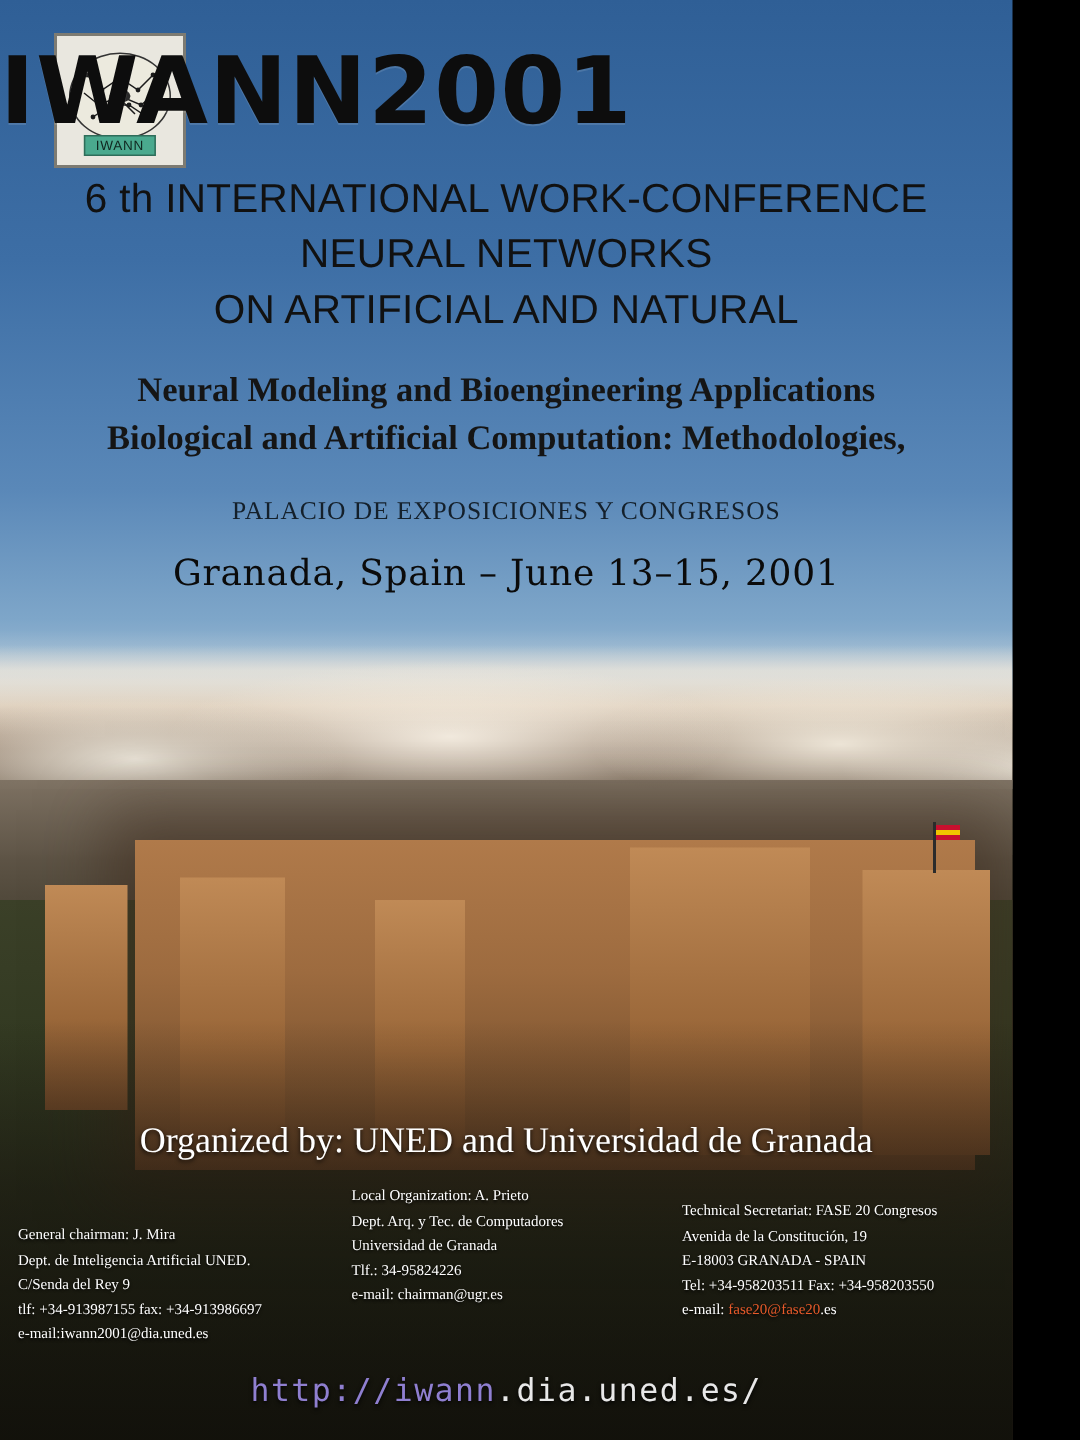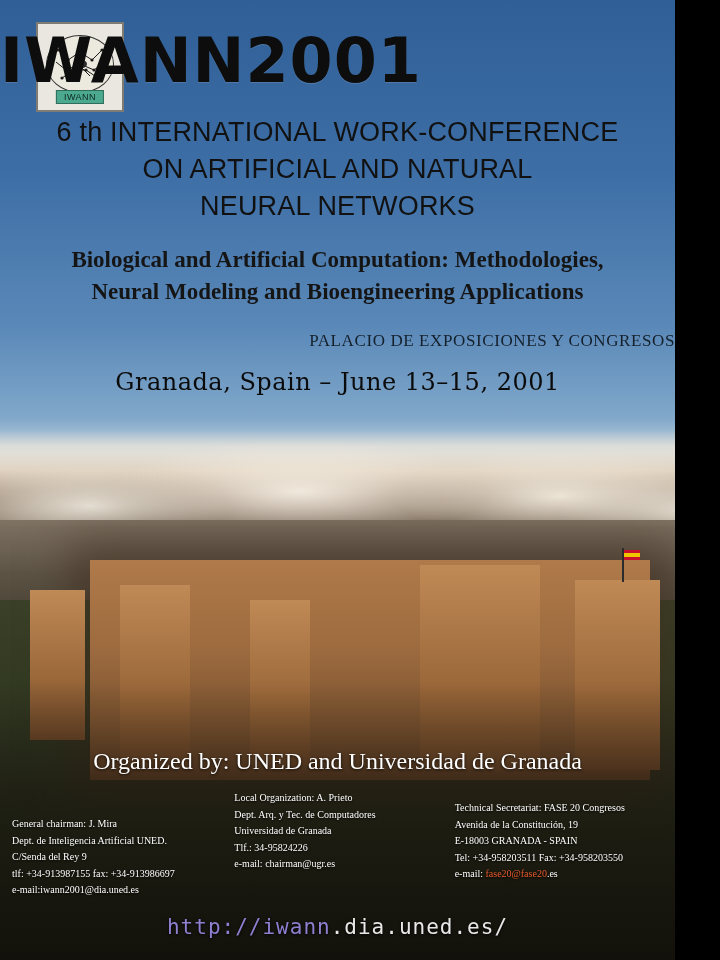--- a/index.html
+++ b/index.html
@@ -174,21 +174,21 @@
     text-align: center;
     font-family: "Liberation Serif", serif;
     font-size: 23px;
     font-weight: 700;
     line-height: 32px;
     color: #151515;
   }
   .venue {
     position: absolute;
     left: 0; right: 0; top: 331px;
-    text-align: right;
+    text-align: center;
     font-family: "Liberation Serif", serif;
     font-size: 17px;
     letter-spacing: 0.6px;
     color: #14202b;
   }
   .place {
     position: absolute;
     left: 0; right: 0; top: 368px;
     text-align: center;
     font-family: "DejaVu Serif", serif;
@@ -286,27 +286,27 @@
       </g>
       <ellipse cx="30" cy="24" rx="7" ry="4.5" fill="#2b2b2b"></ellipse>
     </svg>
     <div class="logo-tag">IWANN</div>
   </div>
 
   <div class="title">IWANN2001</div>
 
   <div class="subtitle1">
     <div>6 th INTERNATIONAL WORK-CONFERENCE</div>
+    <div>NEURAL NETWORKS</div>
     <div>ON ARTIFICIAL AND NATURAL</div>
-    <div>NEURAL NETWORKS</div>
   </div>
 
   <div class="subtitle2">
+    <div>Neural Modeling and Bioengineering Applications</div>
     <div>Biological and Artificial Computation: Methodologies,</div>
-    <div>Neural Modeling and Bioengineering Applications</div>
   </div>
 
   <div class="venue">PALACIO DE EXPOSICIONES Y CONGRESOS</div>
   <div class="place">Granada, Spain – June 13–15, 2001</div>
 
   <div class="organized">Organized by: UNED  and  Universidad de Granada</div>
 
   <div class="contacts">
     <div class="col c1">
       <div>General chairman: J. Mira</div>

